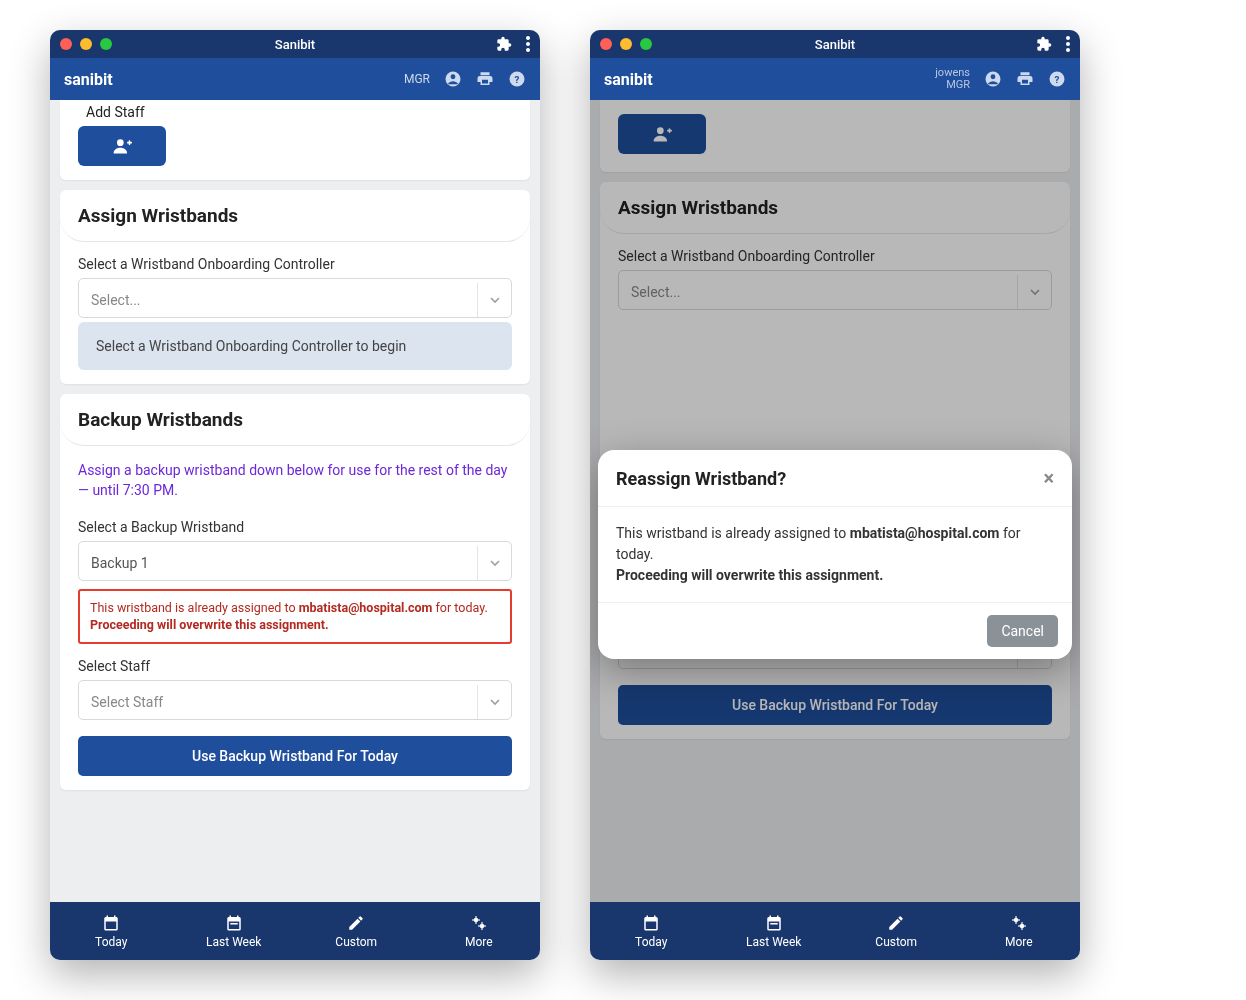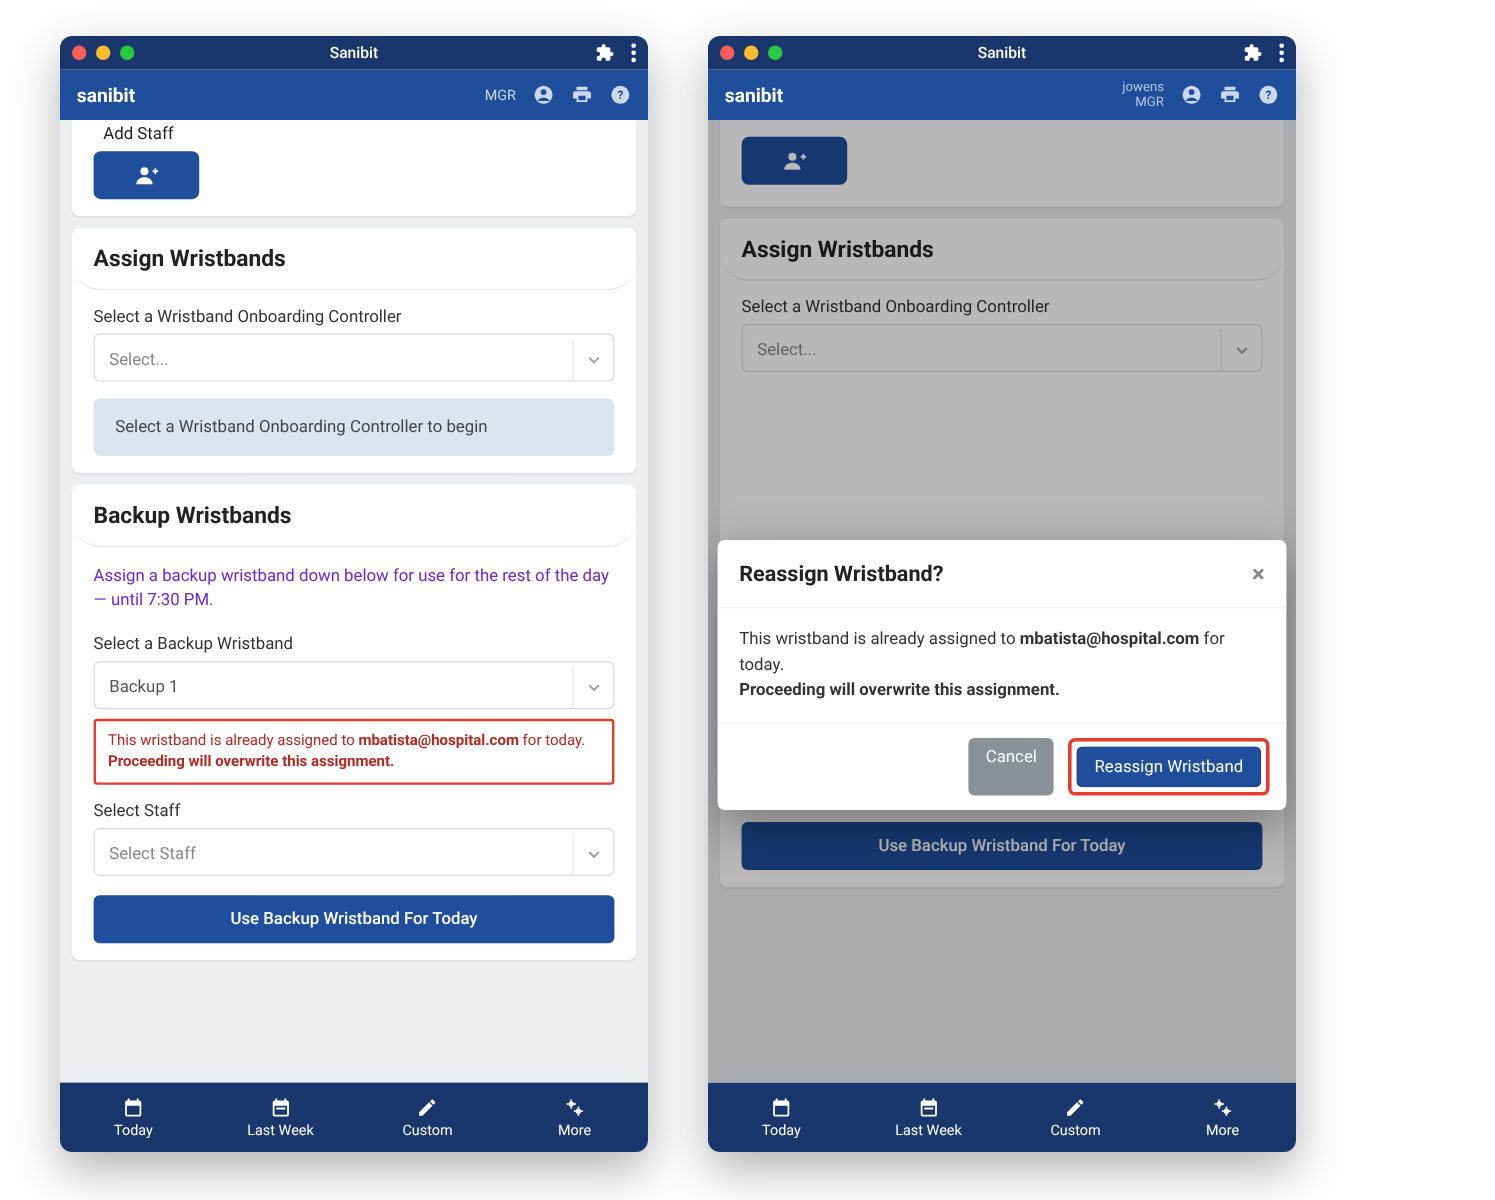--- a/index.html
+++ b/index.html
@@ -108,21 +108,21 @@
   width: 34px;
   height: 100%;
   border-left: 1px solid #e2e5e8;
   display: flex;
   align-items: center;
   justify-content: center;
   margin-left: auto;
   color: #9aa0a7;
 }
 .info-pill {
-  margin-top: 14px;
+  margin-top: 4px;
   background: #dce4ef;
   border-radius: 6px;
   padding: 16px 18px;
   color: #444;
   font-size: 14px;
 }
 .btn-addstaff {
   width: 88px;
   height: 40px;
   border-radius: 6px;
@@ -180,21 +180,21 @@
   gap: 3px;
 }
 .nav-item svg { width: 18px; height: 18px; }
 
 
 .modal {
   position: absolute;
   left: 8px; right: 8px;
   top: 350px;
   background: #fff;
-  border-radius: 6px;
+  border-radius: 16px;
   box-shadow: 0 12px 40px rgba(0,0,0,0.35);
   z-index: 10;
   overflow: hidden;
 }
 .modal-head {
   display: flex;
   align-items: center;
   padding: 16px 18px;
   font-size: 18px;
   font-weight: 700;
@@ -514,23 +514,20 @@
       <div class="modal-head">
         <span>Reassign Wristband?</span>
         <span class="modal-close">×</span>
       </div>
       <div class="modal-body">
         <span>This wristband is already assigned to </span><b>mbatista@hospital.com</b><span> for today.</span><br>
         <b>Proceeding will overwrite this assignment.</b>
       </div>
       <div class="modal-foot">
         <div class="btn-cancel">Cancel</div>
-        <div class="btn-reassign-wrap">
-          <div class="btn-reassign">Reassign Wristband</div>
-        </div>
       </div>
     </div>
   </div>
 
   <div class="bottomnav">
     <div class="nav-item">
       <span class="ic">
           <svg viewBox="0 0 24 24" fill="#fff">
             <path d="M19 4h-1V2h-2v2H8V2H6v2H5a2 2 0 0 0-2 2v14a2 2 0 0 0 2 2h14a2 2 0 0 0 2-2V6a2 2 0 0 0-2-2zm0 16H5V10h14v10z"></path>
           </svg>

